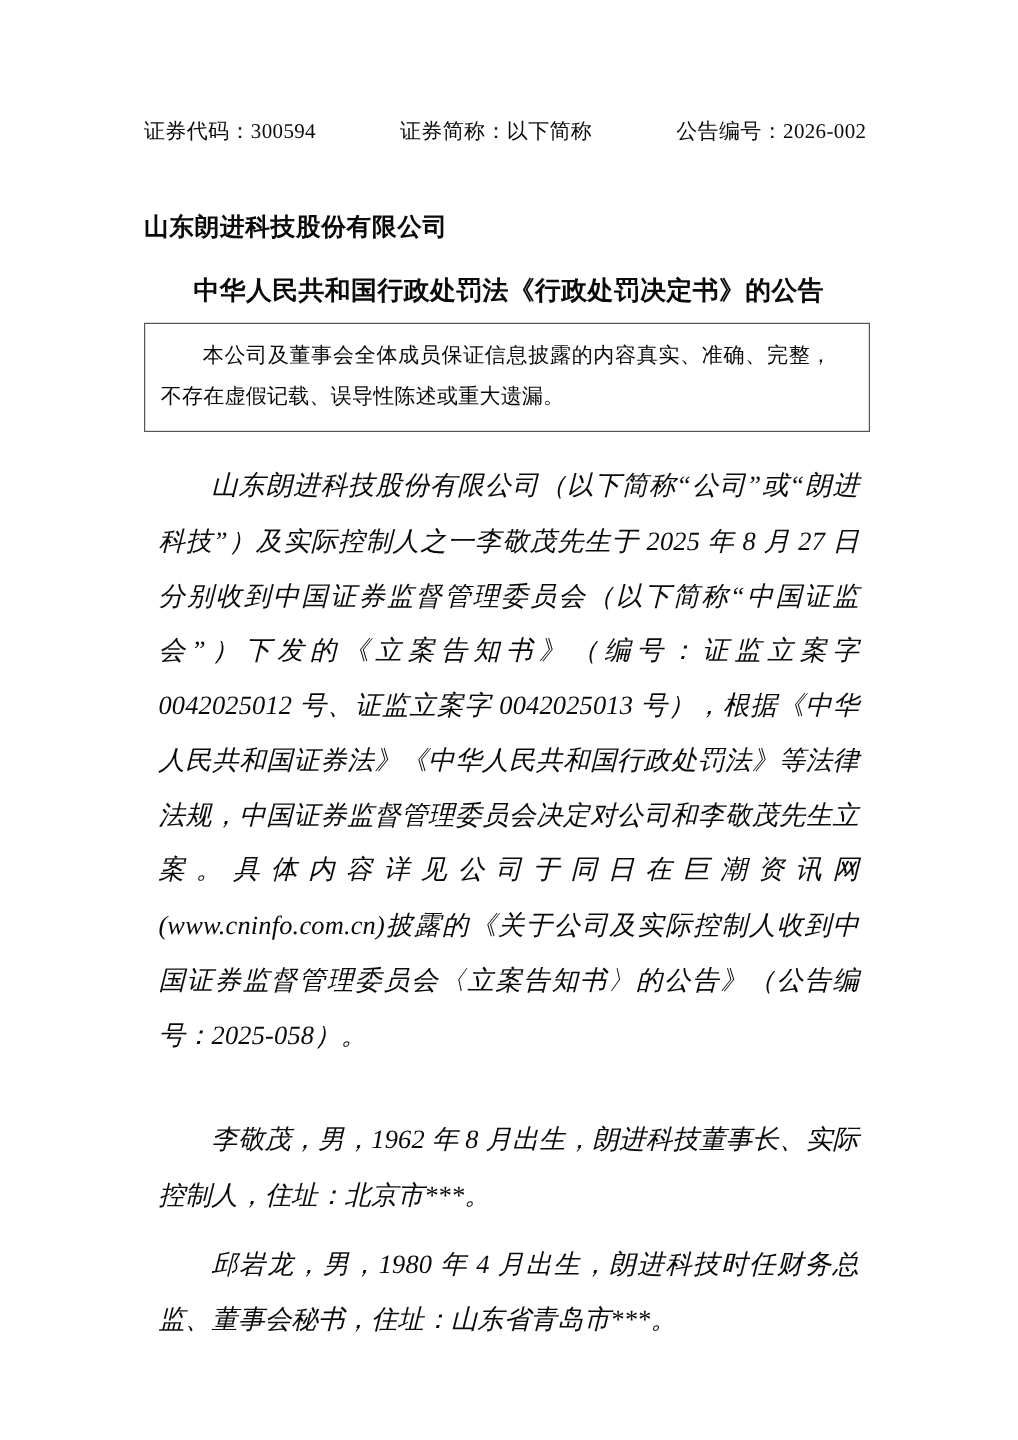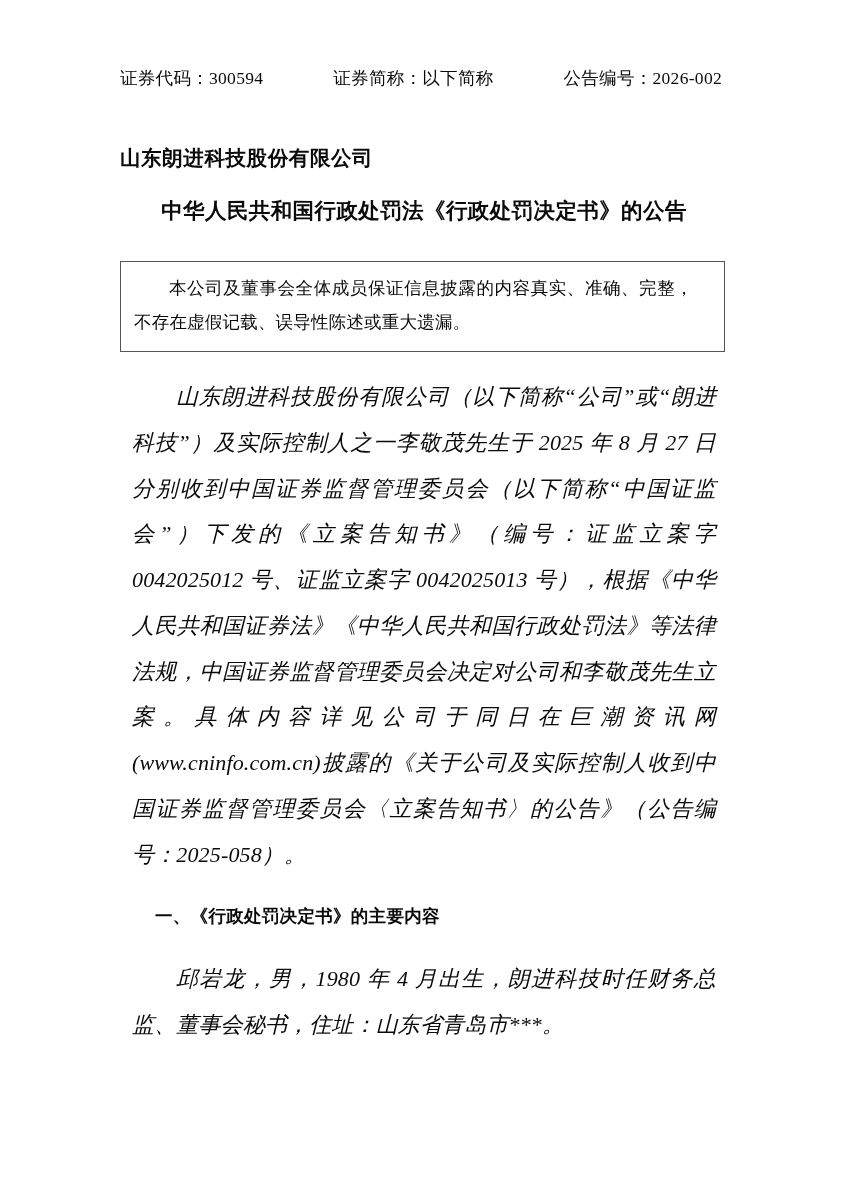--- a/index.html
+++ b/index.html
@@ -23,21 +23,21 @@
     background: #ffffff;
   }
 
   
   .doc-header {
     display: flex;
     justify-content: space-between;
     align-items: baseline;
     font-size: 17.5px;
     letter-spacing: 0.3px;
-    padding-top: 66px;
+    padding-top: 97px;
     padding-right: 6px;
   }
   .doc-header .seg { white-space: nowrap; }
 
   
   .title-company {
     text-align: left;
     font-size: 20.5px;
     font-weight: bold;
     letter-spacing: 0.6px;
@@ -46,21 +46,21 @@
   .title-subject {
     text-align: center;
     font-size: 21.5px;
     font-weight: bold;
     letter-spacing: 0.4px;
     margin-top: 24px;
   }
 
   
   .disclaimer-box {
-    margin-top: 36px;
+    margin-top: 13px;
     margin-left: 0;
     margin-right: 3px;
     border: 1px solid #555;
     box-sizing: border-box;
     padding: 10px 31px 12px 13px;
   }
   .disclaimer-text {
     font-size: 17.5px;
     line-height: 1.92;
     text-indent: 2em;
@@ -105,18 +105,18 @@
   <div class="title-company">山东朗进科技股份有限公司</div>
   <div class="title-subject">中华人民共和国行政处罚法《行政处罚决定书》的公告</div>
 
   <div class="disclaimer-box">
     <div class="disclaimer-text">本公司及董事会全体成员保证信息披露的内容真实、准确、完整，不存在虚假记载、误导性陈述或重大遗漏。</div>
   </div>
 
   <div class="body-block">
     <p class="para">山东朗进科技股份有限公司（以下简称“公司”或“朗进科技”）及实际控制人之一李敬茂先生于 2025 年 8 月 27 日分别收到中国证券监督管理委员会（以下简称“中国证监会”）下发的《立案告知书》（编号：证监立案字 0042025012 号、证监立案字 0042025013 号），根据《中华人民共和国证券法》《中华人民共和国行政处罚法》等法律法规，中国证券监督管理委员会决定对公司和李敬茂先生立案。具体内容详见公司于同日在巨潮资讯网(www.cninfo.com.cn)披露的《关于公司及实际控制人收到中国证券监督管理委员会〈立案告知书〉的公告》（公告编号：2025-058）。</p>
     <div class="spacer-sm"></div>
-    <h2 class="section-heading">一、《行政处罚决定书》的主要内容</h2>
     <div class="spacer-sm"></div>
+    <p class="para">李敬茂，男，1962 年 8 月出生，朗进科技董事长、实际控制人，住址：北京市***。</p>
     <p class="para">邱岩龙，男，1980 年 4 月出生，朗进科技时任财务总监、董事会秘书，住址：山东省青岛市***。</p>
   </div>
 
 </div>
 
 </body></html>

